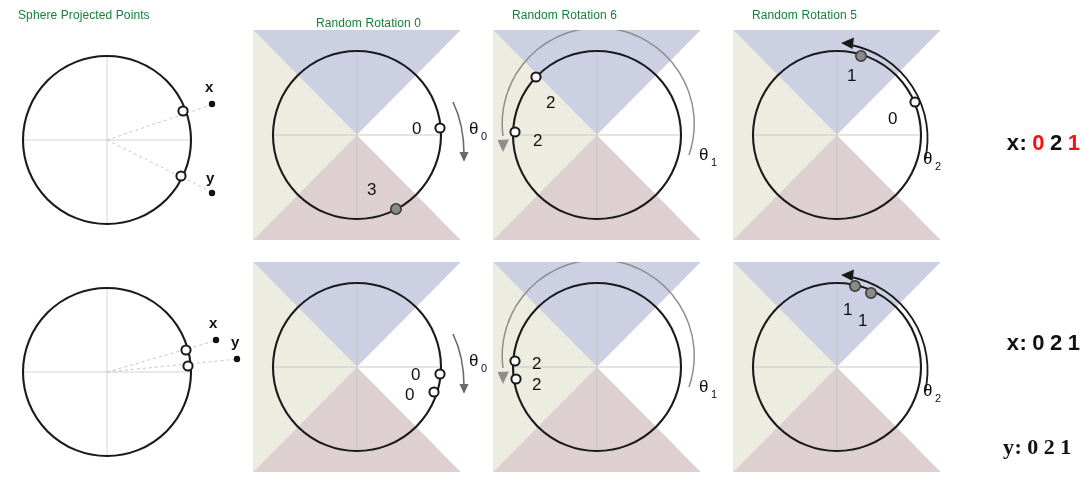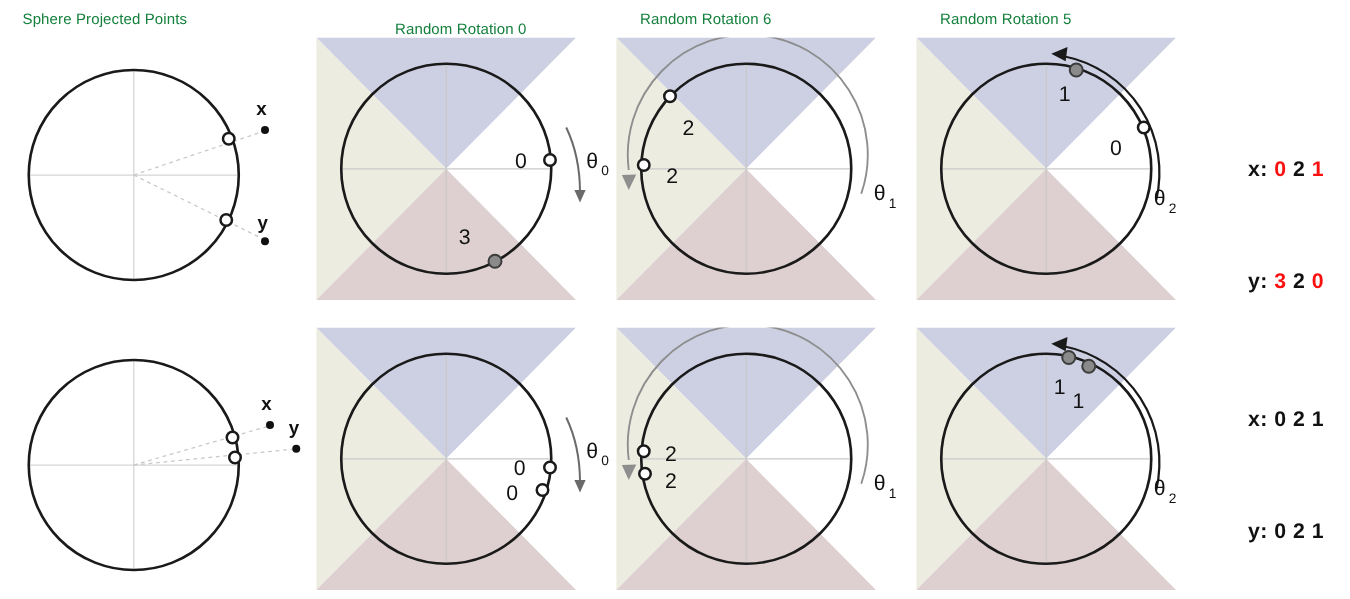--- a/index.html
+++ b/index.html
@@ -16,21 +16,21 @@
     font-size:12px;
     font-weight:400;
     color:#15803d;
     white-space:nowrap;
     letter-spacing:.1px;
   }
   .panel{position:absolute;}
   .panel svg{display:block;}
   .resultblock{position:absolute;white-space:nowrap;}
   .res-line{
-    font-size:17px;
+    font-size:22px;
     font-weight:700;
     color:#111111;
     letter-spacing:.5px;
     line-height:1;
     white-space:pre;
   }
   .res-line .lbl{font-weight:700;}
   .res-line .d{font-weight:700;}
   .res-line .red{color:#fb1010;}
   .res-line .blk{color:#111111;}
@@ -156,23 +156,20 @@
       <circle cx="182" cy="72" r="4.6" fill="#ffffff" stroke="#1a1a1a" stroke-width="2"></circle>
       <text x="114" y="51" font-family="Liberation Sans, sans-serif" font-size="17" fill="#111111">1</text>
       <text x="155" y="94" font-family="Liberation Sans, sans-serif" font-size="17" fill="#111111">0</text>
     </svg>
   </div>
 
   <div class="resultblock" style="left:967px;top:110px;">
     <div class="res-line">
       <span class="lbl">x:</span><span class="sp"></span><span class="d red">0</span><span class="sp"></span><span class="d blk">2</span><span class="sp"></span><span class="d red">1</span>
     </div>
-    <div class="res-line" style="margin-top:38px;">
-      <span class="lbl">y:</span><span class="sp"></span><span class="d red">3</span><span class="sp"></span><span class="d blk">2</span><span class="sp"></span><span class="d red">0</span>
-    </div>
   </div>
 
   <div class="panel" style="left:0px;top:262px;">
     <svg width="253" height="210" viewBox="0 0 253 210">
       <line x1="23" y1="110" x2="190" y2="110" stroke="#d5d5d5" stroke-width="1"></line>
       <line x1="107" y1="26" x2="107" y2="194" stroke="#d5d5d5" stroke-width="1"></line>
       <circle cx="107" cy="110" r="84" fill="none" stroke="#1a1a1a" stroke-width="2.1"></circle>
       <line x1="107" y1="110" x2="218" y2="78" stroke="#c8c8c8" stroke-width="1" stroke-dasharray="3,3"></line>
       <line x1="107" y1="110" x2="238" y2="97" stroke="#c8c8c8" stroke-width="1" stroke-dasharray="3,3"></line>
       <circle cx="186" cy="88" r="4.6" fill="#ffffff" stroke="#1a1a1a" stroke-width="2"></circle>
@@ -265,18 +262,18 @@
       <circle cx="138" cy="31" r="5.2" fill="#8a8a8a" stroke="#3c3c3c" stroke-width="1.6"></circle>
       <text x="110" y="53" font-family="Liberation Sans, sans-serif" font-size="17" fill="#111111">1</text>
       <text x="125" y="64" font-family="Liberation Sans, sans-serif" font-size="17" fill="#111111">1</text>
     </svg>
   </div>
 
   <div class="resultblock" style="left:967px;top:310px;">
     <div class="res-line">
       <span class="lbl">x:</span><span class="sp"></span><span class="d blk">0</span><span class="sp"></span><span class="d blk">2</span><span class="sp"></span><span class="d blk">1</span>
     </div>
-    <div class="res-line" style="margin-top:38px;">
+    <div class="res-line" style="margin-top:38px;font-family:Liberation Serif, serif;">
       <span class="lbl">y:</span><span class="sp"></span><span class="d blk">0</span><span class="sp"></span><span class="d blk">2</span><span class="sp"></span><span class="d blk">1</span>
     </div>
   </div>
 
 </div>
 
 </body></html>

